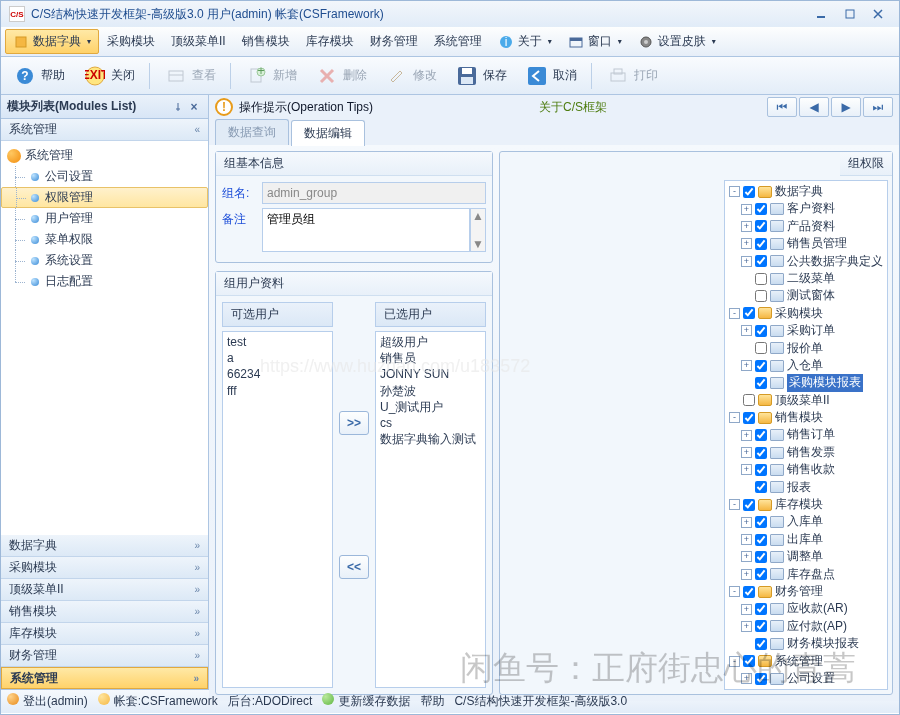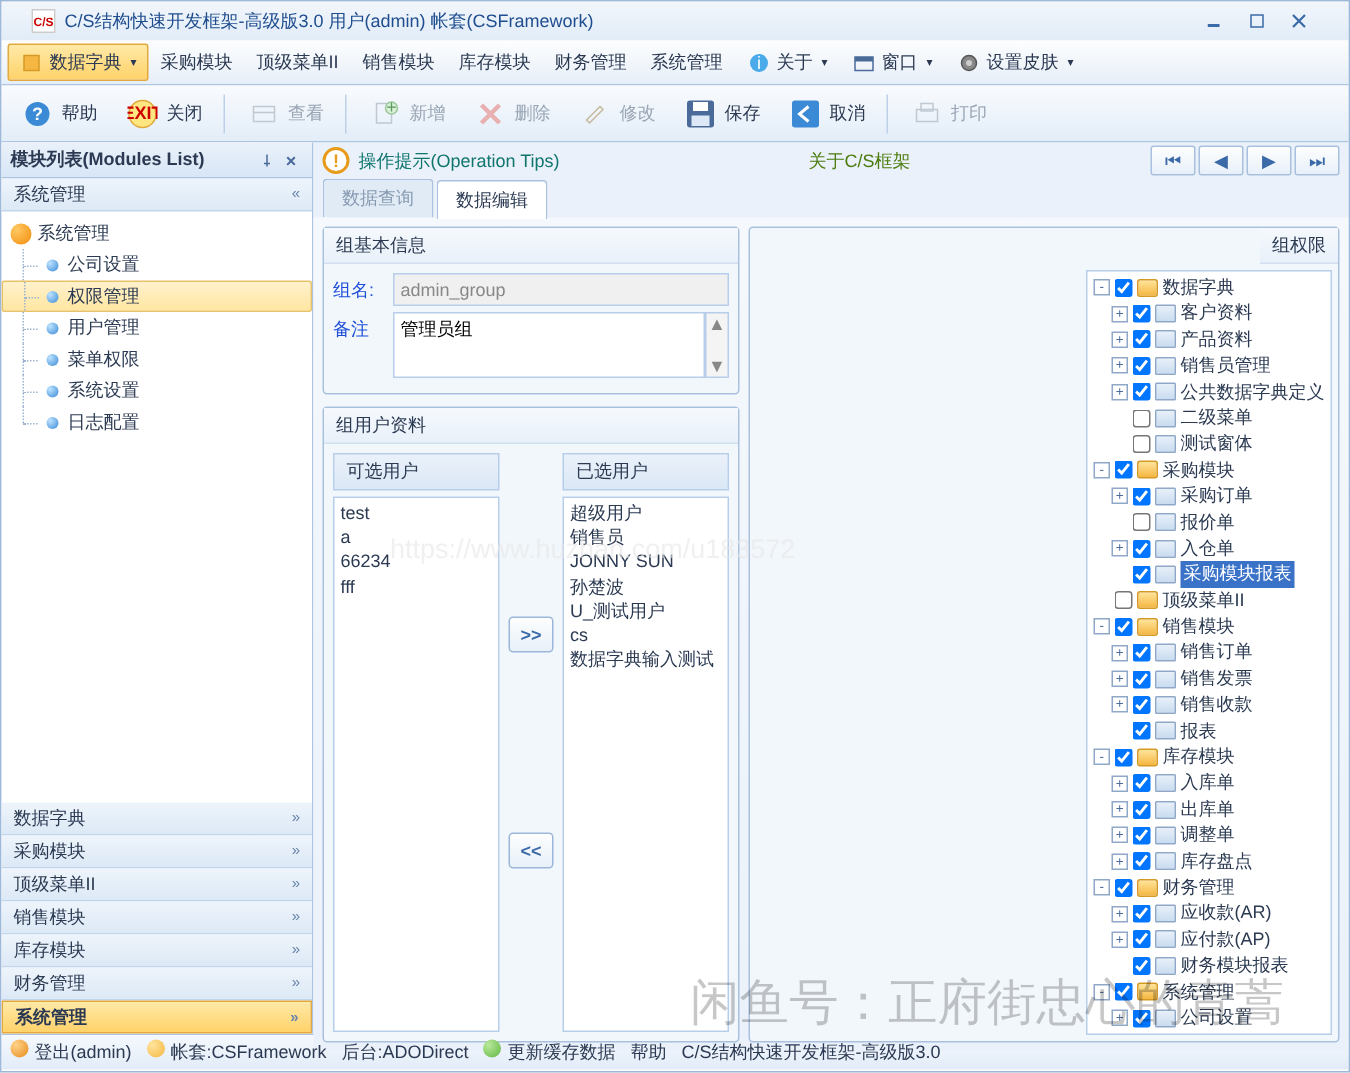--- a/index.html
+++ b/index.html
@@ -1,19 +1,19 @@
 <!DOCTYPE html>
 <html><head>
 <meta charset="utf-8">
 <style>
 * { margin:0; padding:0; box-sizing:border-box; font-family:"Microsoft YaHei","SimSun",Arial,sans-serif; font-size:12px; }
 body { background:#fff; width:900px; height:715px; overflow:hidden; border:1px solid #9db8d8; }
 svg { display:block; }
 
-.titlebar { height:26px; background:linear-gradient(#f2f6fb,#e1ecf8); display:flex; align-items:center; padding:0 20px; color:#1f4d8f;justify-content:center; }
+.titlebar { height:26px; background:linear-gradient(#f2f6fb,#e1ecf8); display:flex; align-items:center; padding:0 8px; color:#1f4d8f;justify-content:center; }
 .titlebar .appicon { width:16px; height:16px; margin-right:6px; display:flex; align-items:center; justify-content:center; background:#fff; border:1px solid #ccc; font-size:8px; font-weight:bold; color:#c00; }
 .titlebar .sp { flex:1; }
 .winbtn { width:26px; height:18px; margin-left:2px; display:flex; align-items:center; justify-content:center; color:#3a6aa8; cursor:pointer; }
 
 .mainmenu { height:30px; background:linear-gradient(#fdfefe,#e6eef8); border-bottom:1px solid #adc5e2; display:flex; align-items:center; padding:0 4px; }
 .menuitem { padding:4px 8px; color:#2b3a52; display:flex; align-items:center; gap:4px; }
 .menuitem.active { background:linear-gradient(#ffe9a6,#ffd26a); border:1px solid #e1a93e; border-radius:2px; padding:3px 7px; }
 .mico { width:16px; height:16px; display:flex; align-items:center; justify-content:center; }
 
 .toolbar { height:38px; background:linear-gradient(#f9fbfe,#e3edf8); border-bottom:1px solid #adc5e2; display:flex; align-items:center; padding:0 6px; gap:6px; }
@@ -37,21 +37,21 @@
 .nchild::after { content:""; position:absolute; left:14px; top:0; bottom:0; width:1px; border-left:1px dotted #9db4d0; }
 .nchild:last-child::after { bottom:50%; }
 .nchild .dot { width:8px; height:8px; border-radius:50%; background:radial-gradient(circle at 30% 30%,#bde3ff,#3a8ad6); }
 .nchild.sel { background:linear-gradient(#fff1cc,#ffe6a1); border:1px solid #e8c268; border-radius:2px; padding:1px 5px 1px 29px; }
 .navfill { flex:1; }
 .navgrp.active { background:linear-gradient(#ffe9a6,#ffd26a); border:1px solid #e1a93e; font-weight:bold; }
 
 .main { flex:1; display:flex; flex-direction:column; background:#eaf1fa; }
 .tipsbar { height:26px; display:flex; align-items:center; padding:2px 6px; gap:6px; }
 .tipicon { width:18px; height:18px; border-radius:50%; background:#fff; border:2px solid #e89b1a; color:#e89b1a; display:flex; align-items:center; justify-content:center; font-weight:bold; }
-.tipstxt { color:#0f766e; }
+.tipstxt { color:#0f172a; }
 .aboutlink { margin-left:160px; color:#4d7c0f; }
 .navbtns { margin-left:auto; display:flex; gap:2px; }
 .navb { width:30px; height:20px; border:1px solid #a9c1de; background:linear-gradient(#fdfefe,#e8f0f9); display:flex; align-items:center; justify-content:center; color:#3a6aa8; border-radius:2px; cursor:pointer; }
 
 .subtabs { height:26px; display:flex; align-items:flex-end; padding:0 6px; }
 .subtab { padding:4px 12px; border:1px solid #a9c1de; border-bottom:none; background:#e1ebf6; color:#879ab2; margin-right:2px; border-radius:3px 3px 0 0; }
 .subtab.active { background:#fff; color:#2b3a52; position:relative; top:1px; }
 
 .editor { flex:1; background:linear-gradient(#f5f9fd,#eaf1fa); padding:6px; display:flex; gap:6px; }
 .leftcol { width:278px; display:flex; flex-direction:column; gap:8px; }

